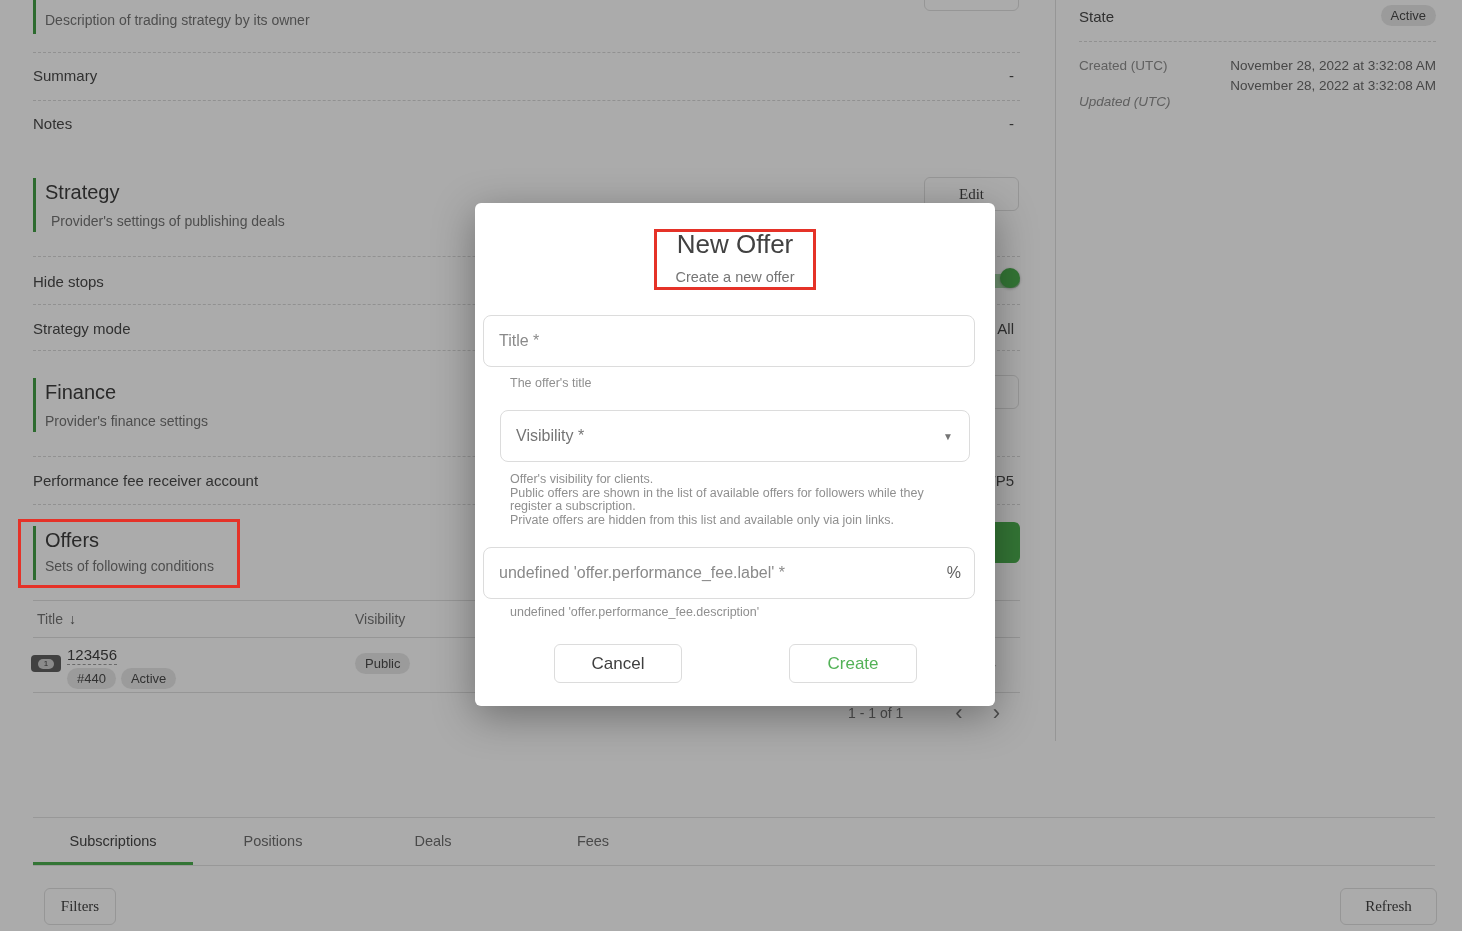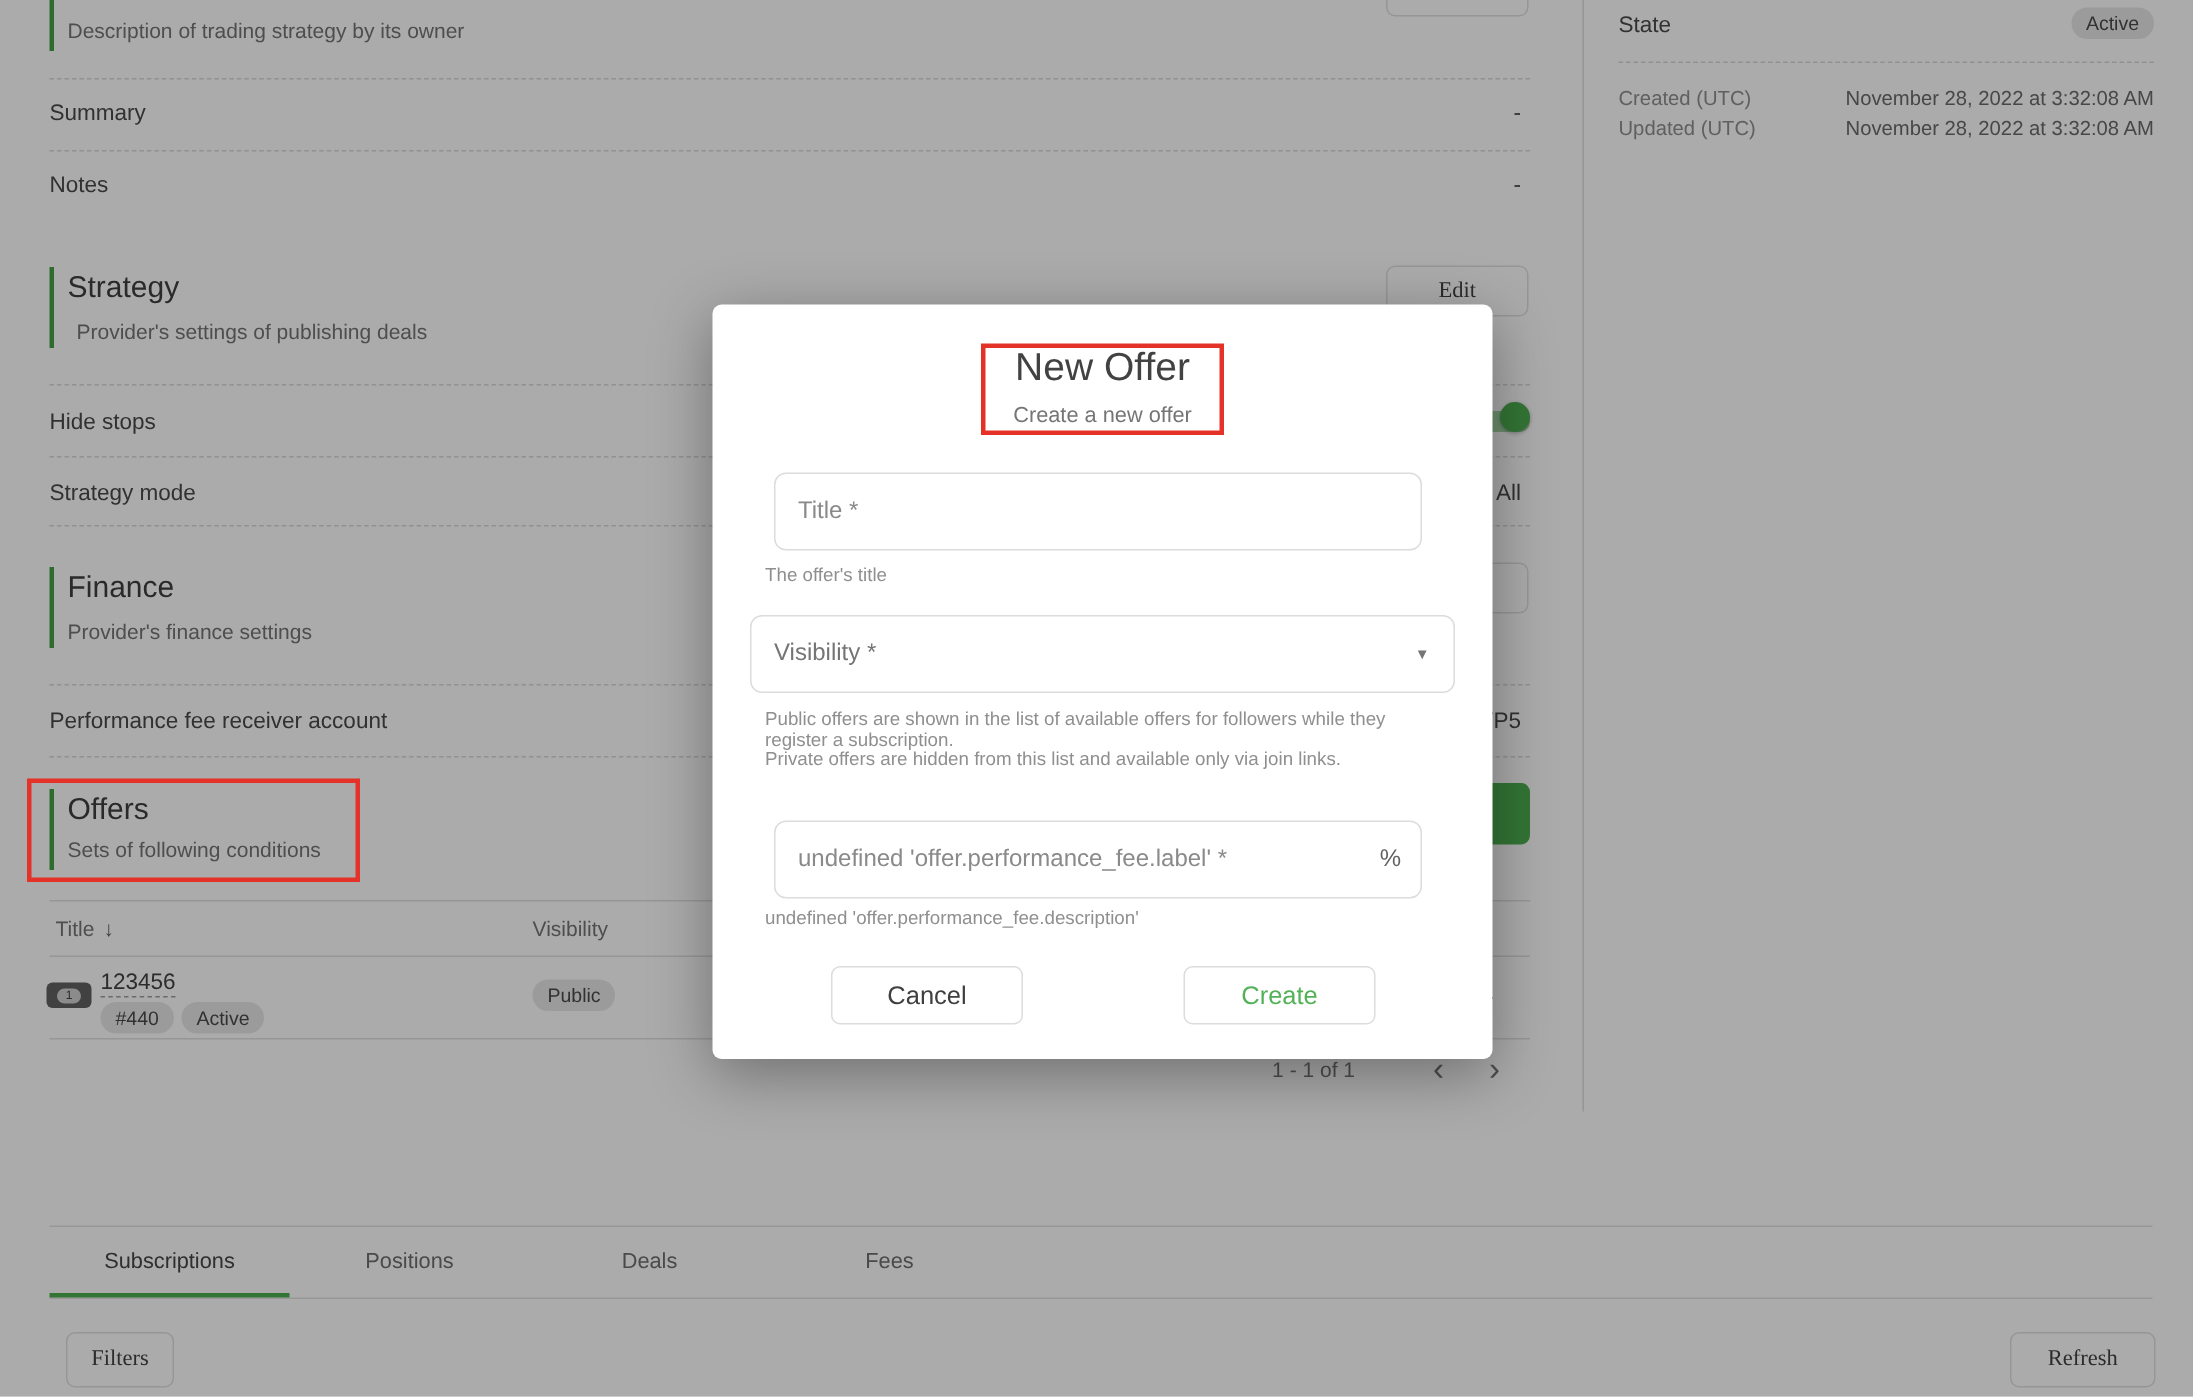--- a/index.html
+++ b/index.html
@@ -62,21 +62,21 @@
   .vdivider { position:absolute; left:1055px; top:0; width:1px; height:741px; background:#e0e0e0; }
   
   #overlay { position:absolute; inset:0; background:rgba(0,0,0,0.33); z-index:10; }
   
   .modal {
     position:absolute; left:475px; top:203px; width:520px; height:503px; z-index:20;
     background:#fff; border-radius:6px; box-shadow:0 10px 40px rgba(0,0,0,.35);
   }
   .modal-title { position:absolute; top:26px; left:0; width:100%; text-align:center; font-size:26px; color:#424242; }
   .modal-sub { position:absolute; top:66px; left:0; width:100%; text-align:center; font-size:14.5px; color:#757575; }
-  .m-input-wrap { position:absolute; left:41px; width:432px; height:52px; }
+  .m-input-wrap { position:absolute; left:8px; width:492px; height:52px; }
   .m-input {
     width:100%; height:100%; border:1px solid #dcdcdc; border-radius:8px; outline:none;
     font-size:16px; color:#424242; padding:0 40px 0 15px; font-family:"Liberation Sans", sans-serif; background:#fff;
   }
   .m-input::placeholder { color:#8a8a8a; opacity:1; }
   .m-select {
     position:absolute; left:25px; width:470px; height:52px; border:1px solid #dcdcdc; border-radius:8px;
     display:flex; align-items:center; padding:0 15px; font-size:16px; color:#757575; cursor:pointer; background:#fff;
   }
   .m-select .arrow { position:absolute; right:16px; font-size:10px; color:#757575; }
@@ -163,21 +163,21 @@
   </div>
 
   <div class="vdivider"></div>
 
   <div class="sidebar">
     <div class="side-label" style="top:8px; left:0;">State</div>
     <span class="badge" style="position:absolute; right:0; top:5px;">Active</span>
     <div class="dash" style="top:41px;"></div>
     <div class="meta-label" style="top:58px;">Created (UTC)</div>
     <div class="meta-value" style="top:58px;">November 28, 2022 at 3:32:08 AM</div>
-    <div class="meta-label" style="top:78px;">Updated (UTC)</div>
+    <div class="meta-label" style="top:94px;font-style:italic;">Updated (UTC)</div>
     <div class="meta-value" style="top:78px;">November 28, 2022 at 3:32:08 AM</div>
   </div>
 
   <div class="tabsbar">
     <div class="tab active"><span>Subscriptions</span><div class="tab-underline"></div></div>
     <div class="tab"><span>Positions</span></div>
     <div class="tab"><span>Deals</span></div>
     <div class="tab"><span>Fees</span></div>
   </div>
 
@@ -194,20 +194,21 @@
   <div class="m-input-wrap" style="top:112px;">
     <input class="m-input" type="text" value="" placeholder="Title *" style="">
   </div>
   <div class="helper" style="top:174px;">The offer's title</div>
 
   <div class="m-select" style="top:207px;">
     <span>Visibility *</span>
     <span class="arrow">▼</span>
   </div>
   <div class="helper" style="top:270px;">
+    <span style="display:block;">Offer's visibility for clients.</span>
     <span style="display:block;">Public offers are shown in the list of available offers for followers while they</span>
     <span style="display:block;">register a subscription.</span>
     <span style="display:block;">Private offers are hidden from this list and available only via join links.</span>
   </div>
 
   <div class="m-input-wrap" style="top:344px;">
     <input class="m-input" type="text" value="" placeholder="undefined 'offer.performance_fee.label' *" style="">
     <span class="suffix">%</span>
   </div>
   <div class="helper" style="top:403px;">undefined 'offer.performance_fee.description'</div>

